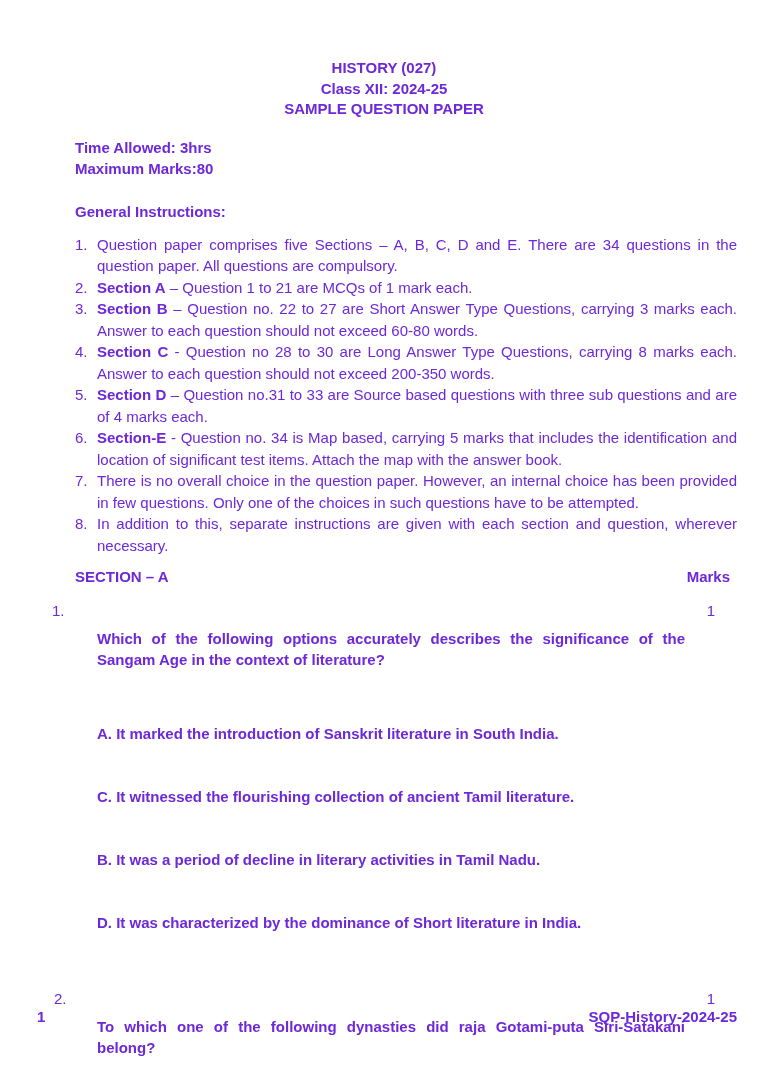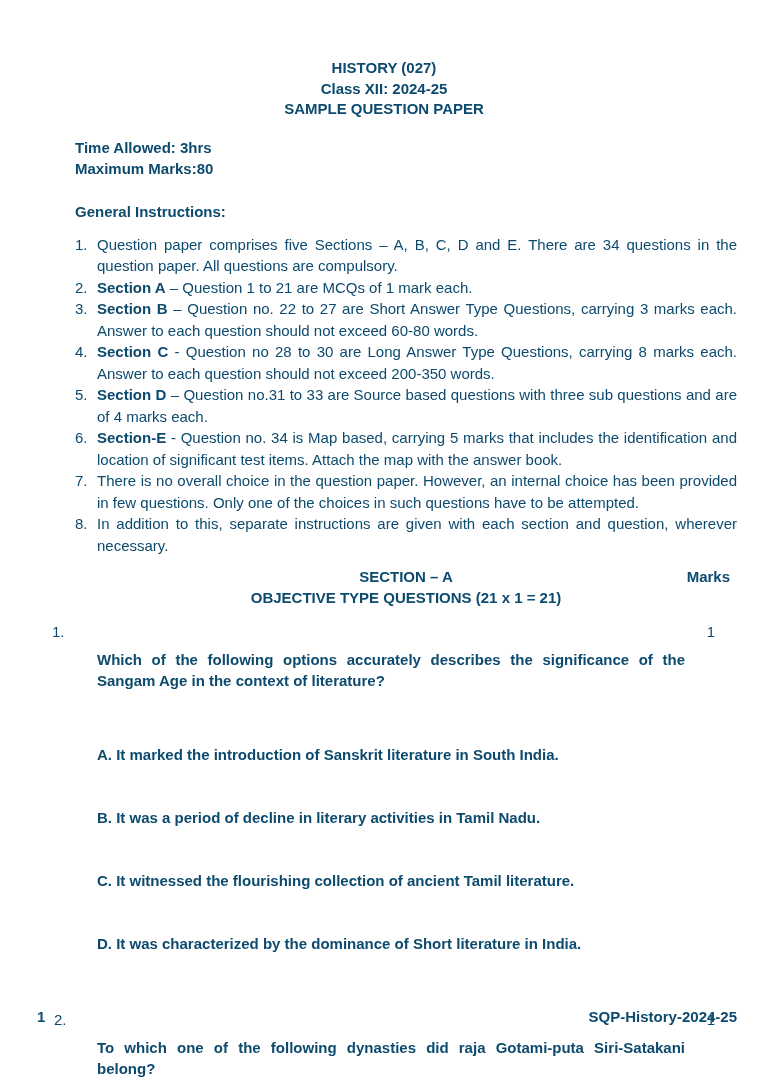--- a/index.html
+++ b/index.html
@@ -1,20 +1,20 @@
 <!DOCTYPE html>
 <html><head>
 <meta charset="utf-8">
 <style>
   html,body{margin:0;padding:0;background:#ffffff;}
   .page{
     position:relative;
     width:768px;height:1086px;
     background:#ffffff;
-    color:#0c4a6e;
+    color:#6d28d9;
     font-family:"Liberation Sans","DejaVu Sans",sans-serif;
     font-size:15px;
     overflow:hidden;
     box-sizing:border-box;
   }
   .header{
     padding-top:58px;
     text-align:center;
     font-weight:bold;
     line-height:20.5px;
@@ -34,21 +34,21 @@
   }
   .ins-list{ margin:1px 31px 0 75px; }
   .ins-row{
     display:flex;
     align-items:flex-start;
     line-height:21.5px;
   }
   .ins-num{ width:22px; flex:0 0 22px; }
   .ins-body{ flex:1; text-align:justify; }
   .section-head{ margin:10px 31px 0 75px; position:relative; }
-  .sh-row{ text-align:center; font-weight:bold; line-height:21px; position:relative; }
+  .sh-row{ text-align:left; font-weight:bold; line-height:21px; position:relative; }
   .sh-marks{ position:absolute; right:7px; top:0; font-weight:bold; }
   .sh-sub{ text-align:center; font-weight:bold; line-height:21px; }
   .q{
     display:flex;
     align-items:flex-start;
     margin:13px 31px 0 52px;
   }
   .q-num{ flex:0 0 45px; line-height:21px; font-weight:normal; }
   .q2 .q-num, .q3 .q-num{ padding-left:2px; box-sizing:border-box; }
   .q-body{ flex:1;margin-top:28px; }
@@ -124,31 +124,30 @@
       <span class="ins-num">8.</span>
       <span class="ins-body"><b></b><span>In addition to this, separate instructions are given with each section and question, wherever necessary.</span></span>
     </div>
   </div>
 
   <div class="section-head">
     <div class="sh-row">
       <span>SECTION – A</span>
       <span class="sh-marks">Marks</span>
     </div>
-    <div class="sh-sub">OBJECTIVE TYPE QUESTIONS (21 x 1 = 21)</div>
   </div>
 
   <div class="q q1">
     <span class="q-num">1.</span>
     <div class="q-body">
       <div class="q-text">Which of the following options accurately describes the significance of the Sangam Age in the context of literature?</div>
       <div class="q-options">
         <div>A. It marked the introduction of Sanskrit literature in South India.</div>
+        <div>C. It witnessed the flourishing collection of ancient Tamil literature.</div>
         <div>B. It was a period of decline in literary activities in Tamil Nadu.</div>
-        <div>C. It witnessed the flourishing collection of ancient Tamil literature.</div>
         <div>D. It was characterized by the dominance of Short literature in India.</div>
       </div>
     </div>
     <span class="q-marks">1</span>
   </div>
 
   <div class="q q2">
     <span class="q-num">2.</span>
     <div class="q-body">
       <div class="q-text">To which one of the following dynasties did raja Gotami-puta Siri-Satakani belong?</div>

